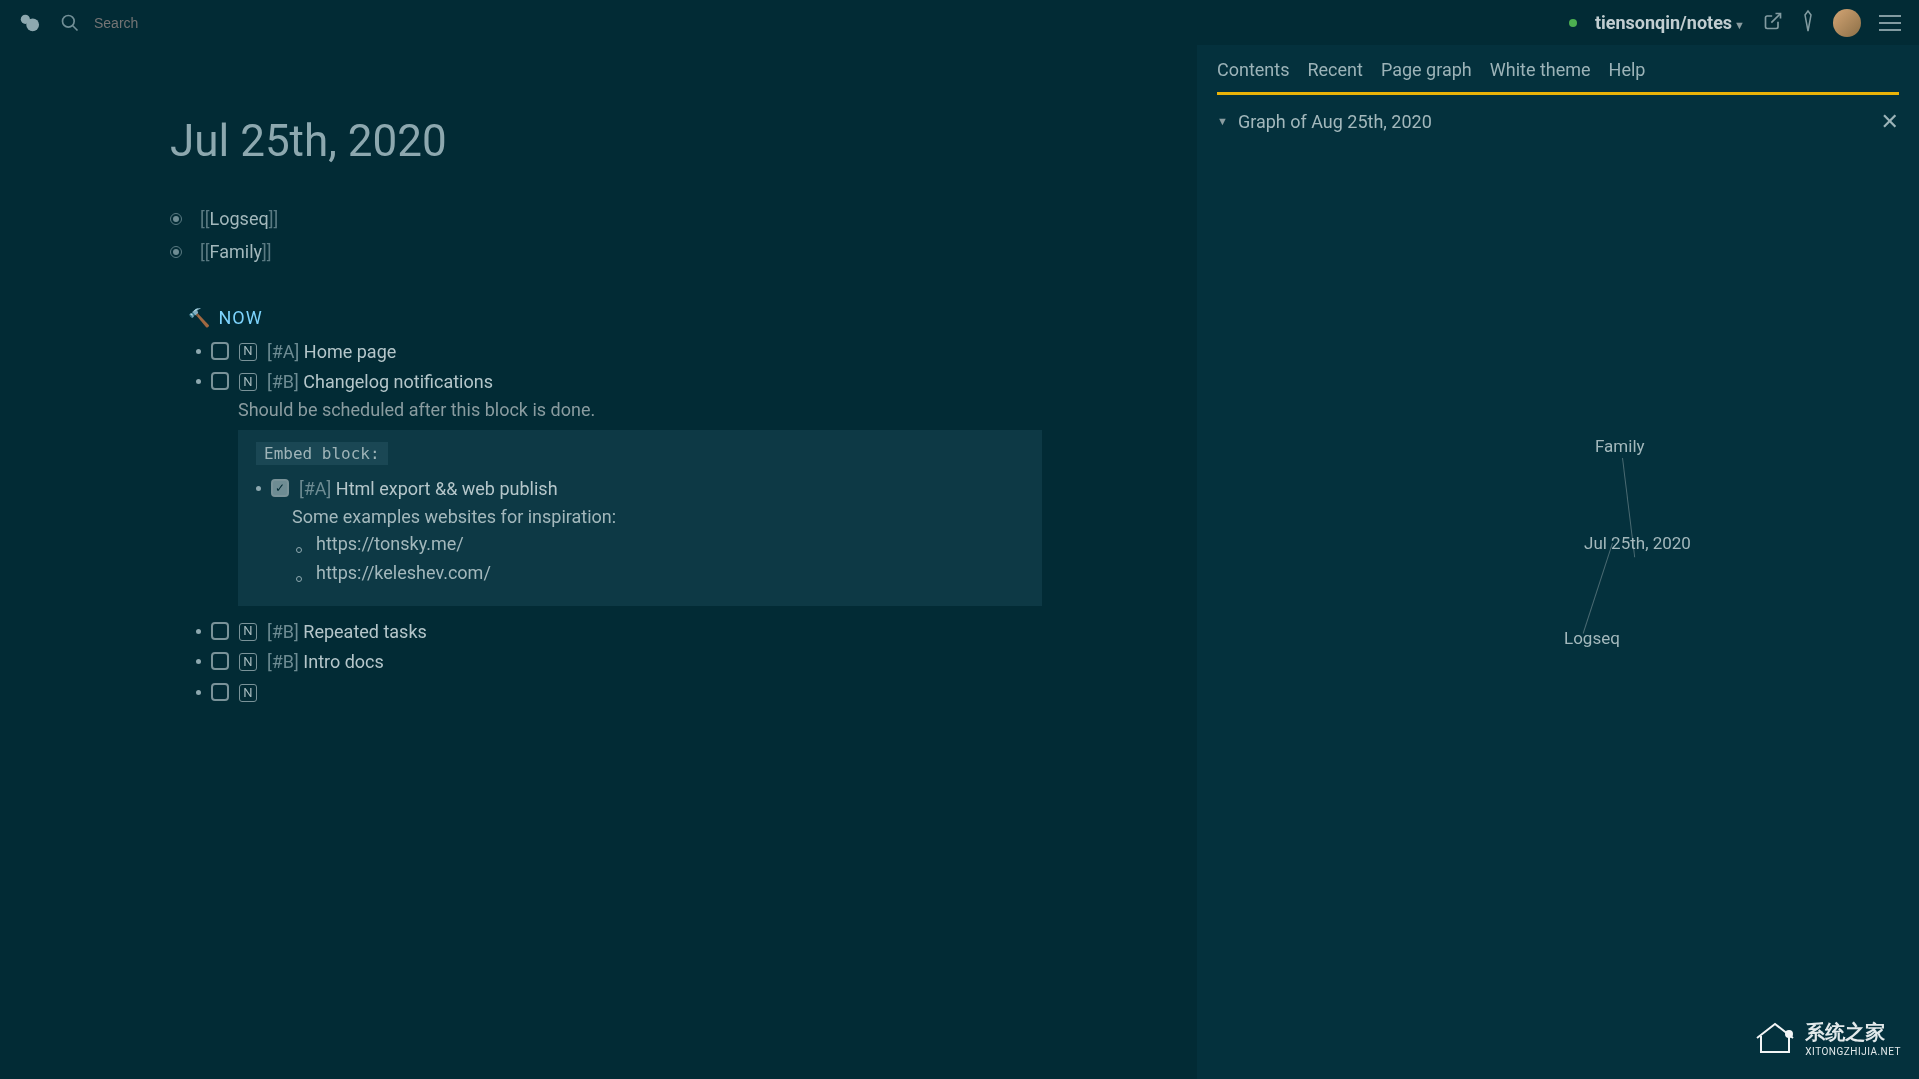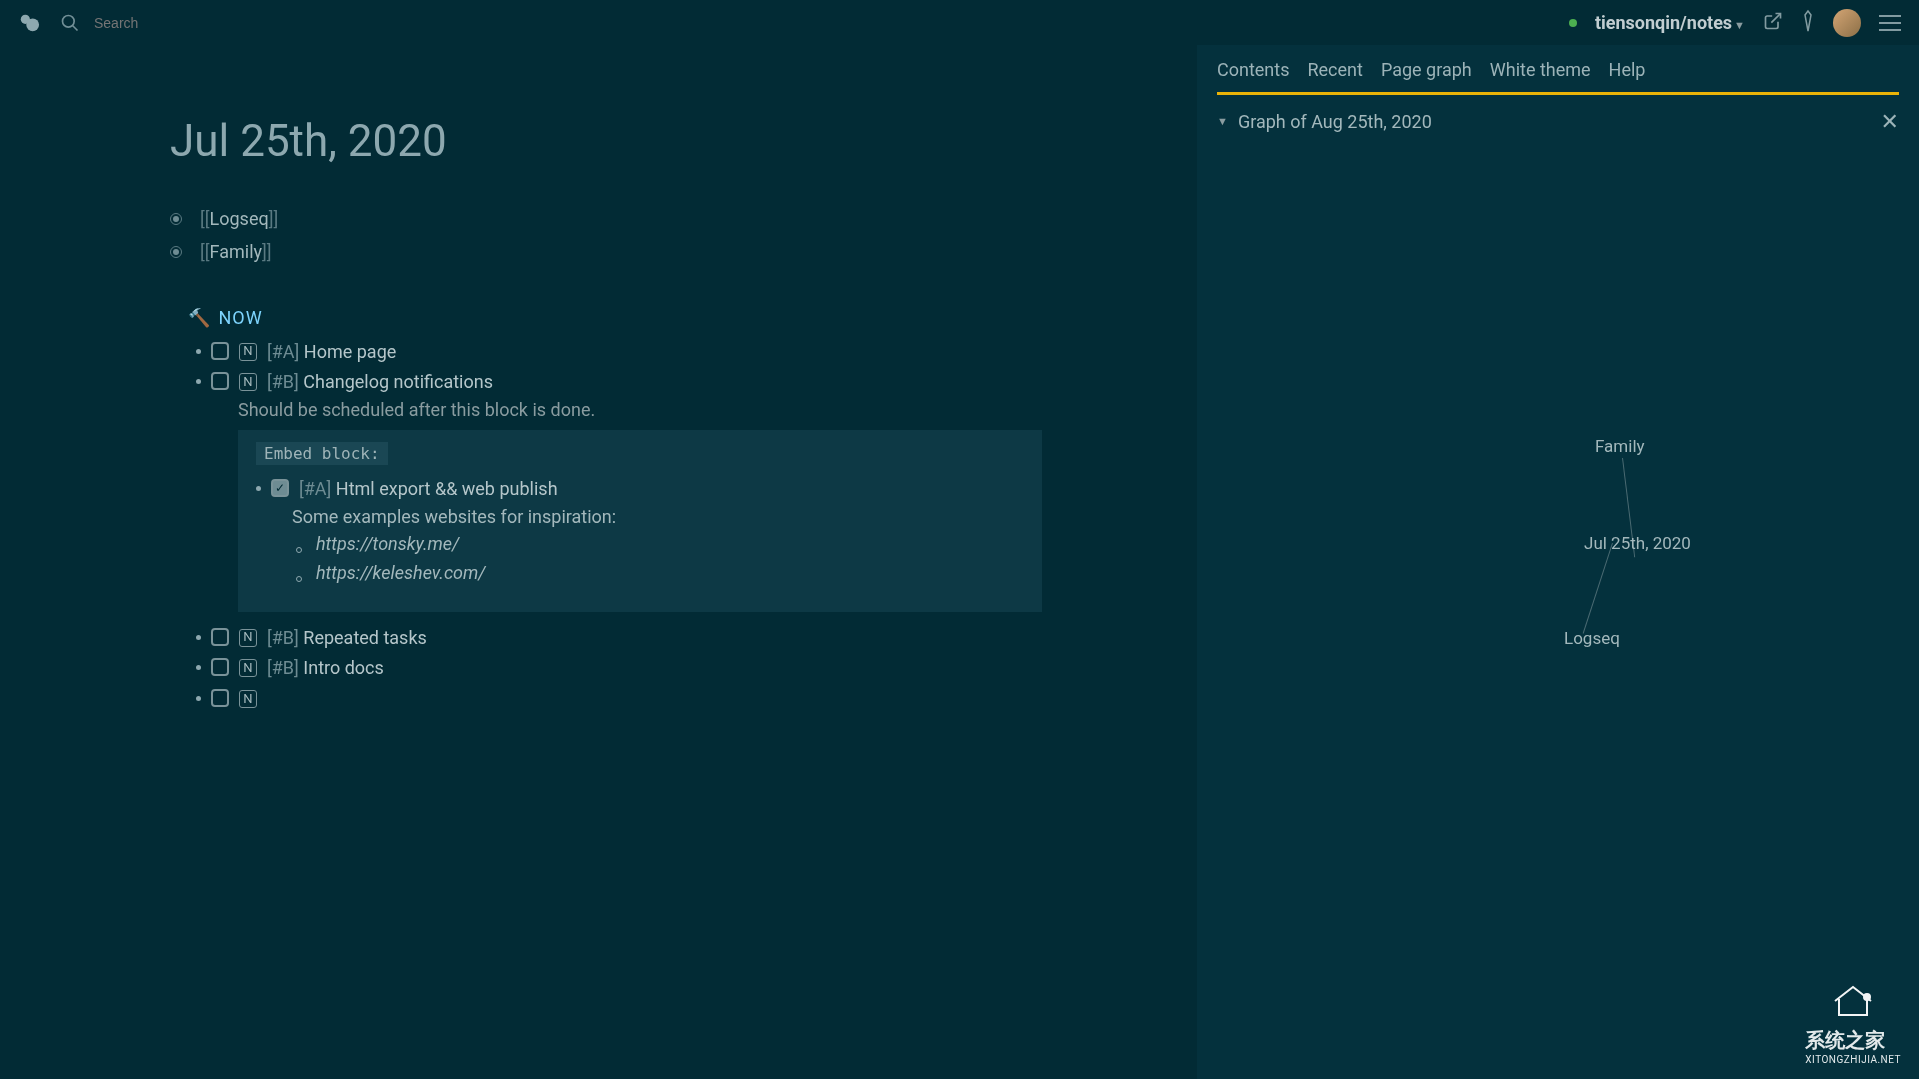--- a/index.html
+++ b/index.html
@@ -158,32 +158,32 @@
       justify-content: center;
       margin-top: 5px;
       flex-shrink: 0;
     }
     .priority { color: #6e8c93; }
     .task-text { color: #b5c6ca; }
     .subtext { color: #8a9ca0; margin-left: 42px; }
     .embed {
       background: #0d3945;
       margin: 10px 0 12px 42px;
-      padding: 12px 18px 24px;
+      padding: 12px 18px 18px;
       width: 804px;
     }
     .embed-tag {
       background: #1a4754;
       padding: 2px 8px;
       font-family: monospace;
       font-size: 16px;
       color: #9fb4b8;
     }
     .embed-body { margin-top: 12px; }
-    .embed-links { margin-left: 40px; margin-top: 3px; font-style: italic; }
+    .embed-links { margin-left: 40px; margin-top: 3px; }
     .embed-links .link-row {
       display: flex;
       align-items: center;
       gap: 14px;
       line-height: 1.6;
     }
     .sidebar {
       width: 722px;
       background: #04313d;
       padding: 14px 20px;
@@ -217,28 +217,27 @@
     }
     .edge {
       position: absolute;
       background: #4a6a72;
       transform-origin: top left;
       width: 1px;
     }
     .watermark {
       position: absolute;
       right: 18px;
-      bottom: 14px;
+      bottom: 22px;
       display: flex;
       align-items: center;
       gap: 8px;
       color: #eef3f4;
       font-size: 15px;
       opacity: 0.95;
-      flex-direction: column;
     }
     .watermark .cn { font-weight: bold; font-size: 20px; }
     .watermark .en { font-size: 10px; letter-spacing: 0.5px; }
   </style>
 </head>
 <body>
 
 <div class="header">
   <div class="logo">
     <svg viewBox="0 0 24 24" fill="#8da8af">

